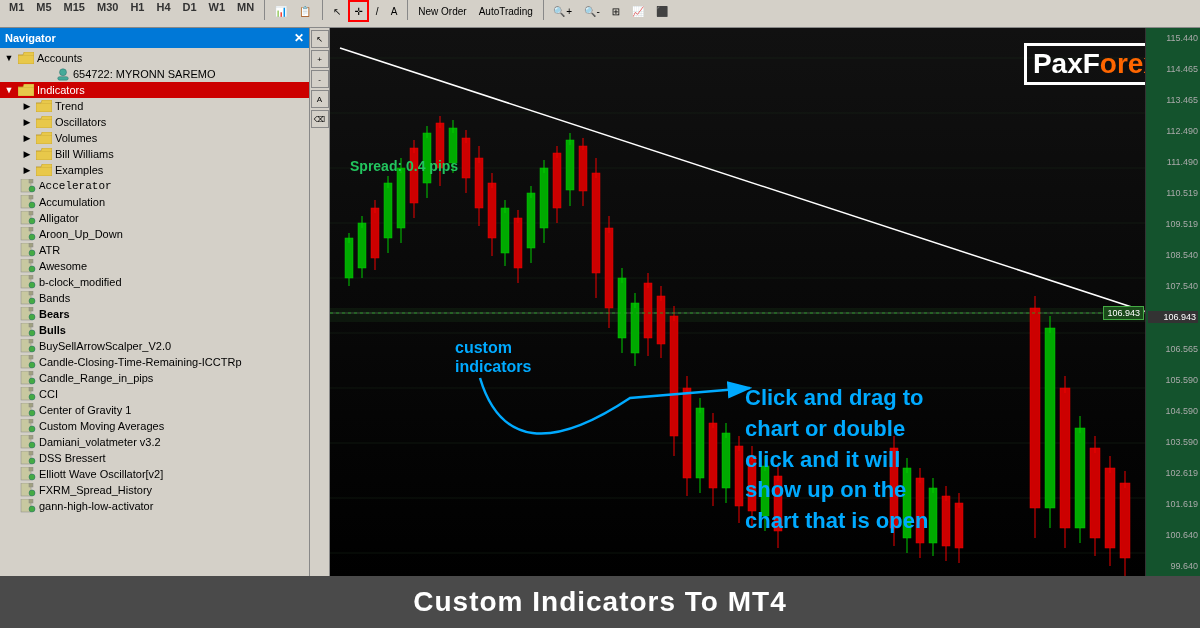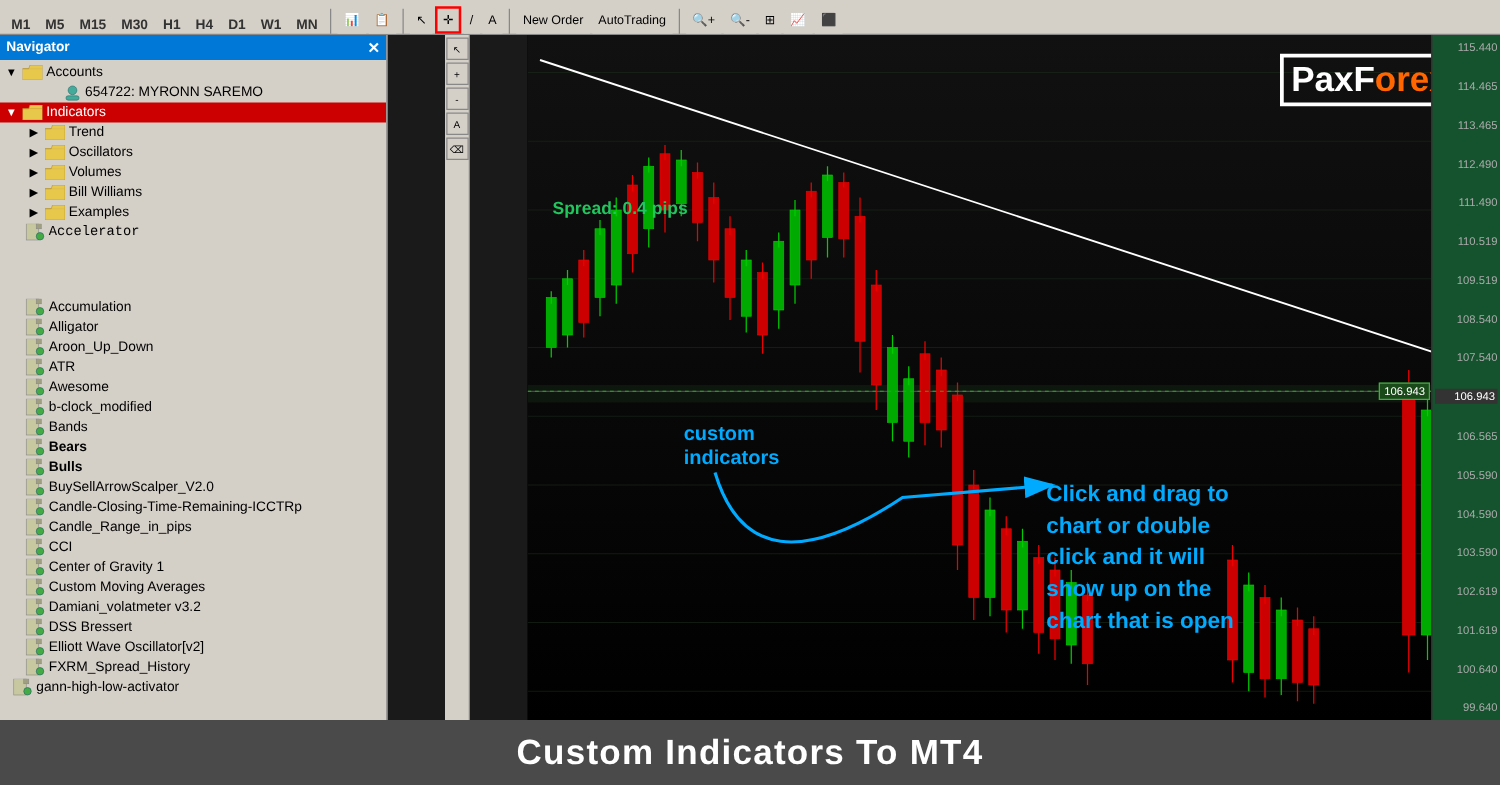--- a/index.html
+++ b/index.html
@@ -4,21 +4,21 @@
   <style>
     * { margin: 0; padding: 0; box-sizing: border-box; }
     body { width: 1200px; height: 628px; overflow: hidden; background: #1a1a1a; font-family: 'Arial', sans-serif; }
 
     
     .toolbar {
       height: 28px;
       background: #d4d0c8;
       border-bottom: 1px solid #888;
       display: flex;
-      align-items: flex-end;
+      align-items: flex-start;
       padding: 0 4px;
       gap: 2px;
     }
     .toolbar-btn {
       height: 22px;
       padding: 0 4px;
       background: #d4d0c8;
       border: 1px solid transparent;
       font-size: 10px;
       cursor: pointer;
@@ -36,21 +36,20 @@
       cursor: pointer;
       background: none;
       border: none;
     }
     .separator { width: 1px; height: 20px; background: #888; margin: 0 3px; }
 
     
     .main-layout {
       display: flex;
       height: calc(628px - 28px - 52px);
-      gap: 46px;
     }
 
     
     .navigator {
       width: 310px;
       background: #d4d0c8;
       border-right: 1px solid #888;
       display: flex;
       flex-direction: column;
       overflow: hidden;
@@ -176,21 +175,21 @@
       height: 100%;
       pointer-events: none;
     }
 
     
     .annotation-text {
       position: absolute;
       left: 415px;
       top: 355px;
       color: #00aaff;
-      font-size: 18px;
+      font-size: 22px;
       font-weight: bold;
       line-height: 1.4;
       width: 220px;
     }
 
     
     .custom-label {
       position: absolute;
       left: 125px;
       top: 310px;
@@ -312,21 +311,21 @@
 
       <div class="tree-item">
         <span class="expand-icon">▼</span>
         <svg class="folder-icon" viewBox="0 0 16 12">
             <rect x="0" y="3" width="16" height="9" fill="#e8c84a" stroke="#b8942a" stroke-width="0.5"></rect>
             <path d="M0,3 L5,3 L6,0 L16,0 L16,3" fill="#e8c84a" stroke="#b8942a" stroke-width="0.5"></path>
           </svg>
         <span>Accounts</span>
       </div>
 
-      <div class="tree-item tree-indent-2" style="padding-left:19px;margin-left:32px;">
+      <div class="tree-item tree-indent-2" style="padding-left:56px;">
         <svg width="16" height="14" class="file-icon" viewBox="0 0 16 14">
           <circle cx="8" cy="5" r="4" fill="#4a9" stroke="#266" stroke-width="0.5"></circle>
           <rect x="2" y="10" width="12" height="4" rx="2" fill="#4a9" stroke="#266" stroke-width="0.5"></rect>
         </svg>
         <span>654722: MYRONN SAREMO</span>
       </div>
 
       <div class="tree-item highlighted" style="background:#cc0000;">
         <span class="expand-icon">▼</span>
         <svg class="folder-icon" viewBox="0 0 16 12">
@@ -380,21 +379,21 @@
       <div id="custom-indicators-list">
           <div class="tree-item tree-indent-2" style="padding-left: 20px;">
             <svg width="16" height="14" style="margin-right:3px;flex-shrink:0;" viewBox="0 0 16 14">
       <rect x="1" y="0" width="10" height="13" fill="#c8c8a0" stroke="#888" stroke-width="0.5"></rect>
       <line x1="9" y1="0" x2="13" y2="4" stroke="#888" stroke-width="0.5"></line>
       <rect x="9" y="0" width="4" height="4" fill="#a0a080" stroke="#888" stroke-width="0.5"></rect>
       <circle cx="12" cy="10" r="3" fill="#4a4" stroke="#266" stroke-width="0.5"></circle>
     </svg>
             <span style="font-size:11px;font-family:Liberation Mono, monospace;">Accelerator</span>
           </div>
-          <div class="tree-item tree-indent-2" style="padding-left: 20px; margin-top: 44px;">
+          <div class="tree-item tree-indent-2" style="padding-left: 20px;">
             <svg width="16" height="14" style="margin-right:3px;flex-shrink:0;" viewBox="0 0 16 14">
       <rect x="1" y="0" width="10" height="13" fill="#c8c8a0" stroke="#888" stroke-width="0.5"></rect>
       <line x1="9" y1="0" x2="13" y2="4" stroke="#888" stroke-width="0.5"></line>
       <rect x="9" y="0" width="4" height="4" fill="#a0a080" stroke="#888" stroke-width="0.5"></rect>
       <circle cx="12" cy="10" r="3" fill="#4a4" stroke="#266" stroke-width="0.5"></circle>
     </svg>
             <span style="font-size:11px;">Accumulation</span>
           </div>
           <div class="tree-item tree-indent-2" style="padding-left: 20px;">
             <svg width="16" height="14" style="margin-right:3px;flex-shrink:0;" viewBox="0 0 16 14">
@@ -551,21 +550,21 @@
           </div>
           <div class="tree-item tree-indent-2" style="padding-left: 20px;">
             <svg width="16" height="14" style="margin-right:3px;flex-shrink:0;" viewBox="0 0 16 14">
       <rect x="1" y="0" width="10" height="13" fill="#c8c8a0" stroke="#888" stroke-width="0.5"></rect>
       <line x1="9" y1="0" x2="13" y2="4" stroke="#888" stroke-width="0.5"></line>
       <rect x="9" y="0" width="4" height="4" fill="#a0a080" stroke="#888" stroke-width="0.5"></rect>
       <circle cx="12" cy="10" r="3" fill="#4a4" stroke="#266" stroke-width="0.5"></circle>
     </svg>
             <span style="font-size:11px;">FXRM_Spread_History</span>
           </div>
-          <div class="tree-item tree-indent-2" style="padding-left: 10px;">
+          <div class="tree-item tree-indent-2" style="padding-left: 20px;">
             <svg width="16" height="14" style="margin-right:3px;flex-shrink:0;" viewBox="0 0 16 14">
       <rect x="1" y="0" width="10" height="13" fill="#c8c8a0" stroke="#888" stroke-width="0.5"></rect>
       <line x1="9" y1="0" x2="13" y2="4" stroke="#888" stroke-width="0.5"></line>
       <rect x="9" y="0" width="4" height="4" fill="#a0a080" stroke="#888" stroke-width="0.5"></rect>
       <circle cx="12" cy="10" r="3" fill="#4a4" stroke="#266" stroke-width="0.5"></circle>
     </svg>
             <span style="font-size:11px;">gann-high-low-activator</span>
           </div>
         </div>
     </div>

